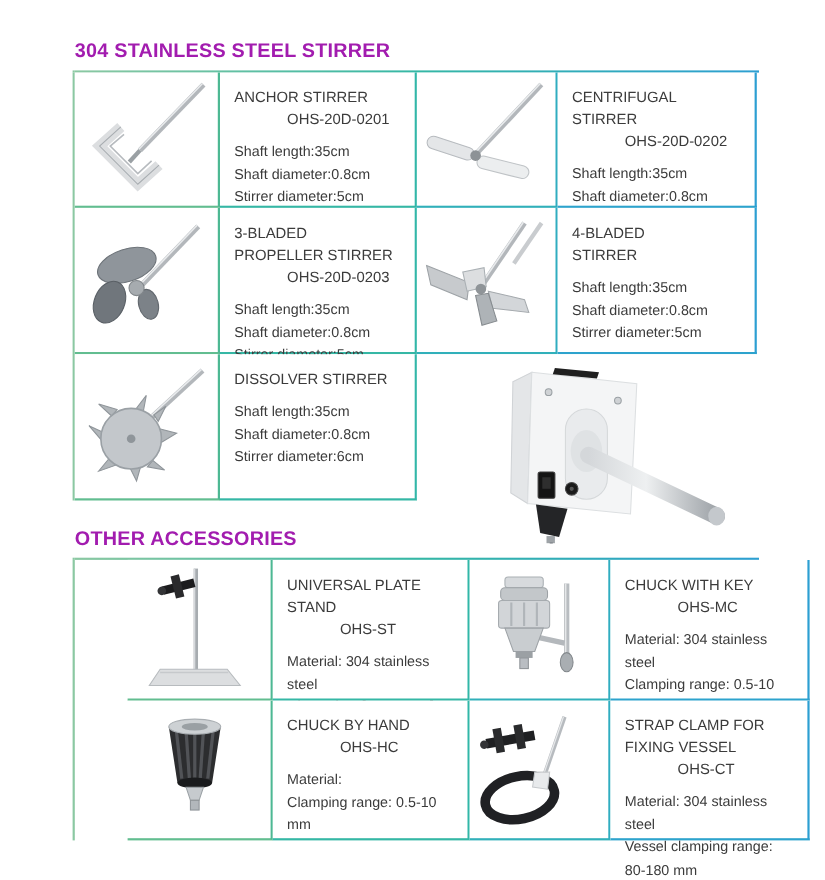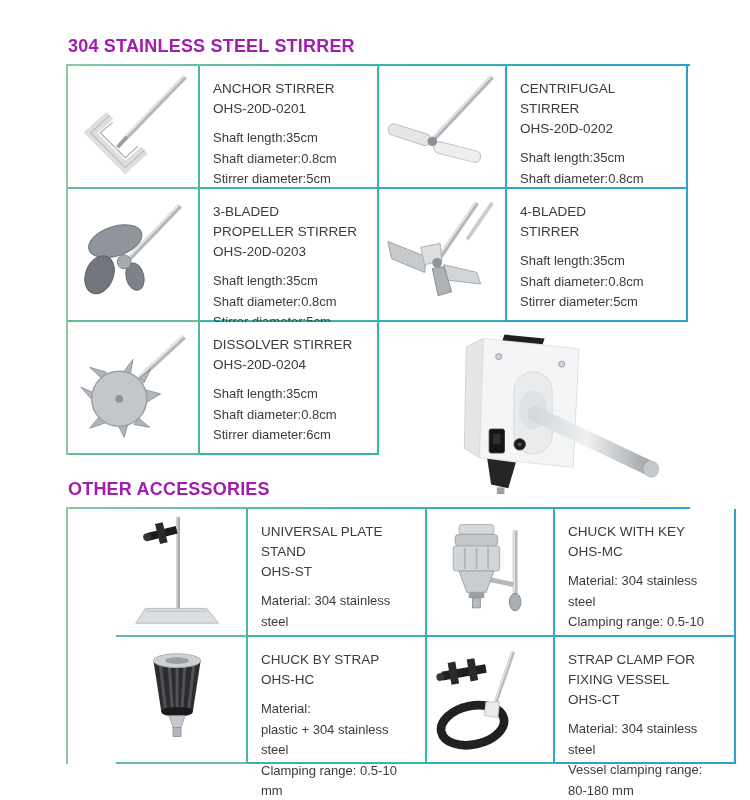--- a/index.html
+++ b/index.html
@@ -27,21 +27,21 @@
   .bc4 { border-right-color:#2d9fd2; border-bottom-color:#2da3cd; }
   .img-cell { display:flex; align-items:center; justify-content:center; overflow:hidden; }
   .txt-cell { padding:13px 12px 8px 13px; }
 
   .machine-cell { grid-column:span 2; border-right:none; border-bottom:none;
                   position:relative; overflow:visible; }
   .machine-cell svg { position:absolute; top:4px; left:12px; }
 
   .line { display:block; font-size:13.5px; line-height:20px; color:#3b3b3b; }
   .line:empty { display:none; }
-  .model { margin-top:0; }
+  .model { margin-top:0;margin-left:48px; }
   .specs { margin-top:9px; }
   .spec { display:flex; justify-content:flex-start; font-size:13px; line-height:20.5px; }
   .spec-label { white-space:nowrap; }
   .spec-value { white-space:nowrap; }
   .details { margin-top:9px; }
   .detail-line { display:block; font-size:13px; line-height:20.5px; }
   .detail-line:empty { display:none; }
 </style>
 </head>
 <body>
@@ -195,21 +195,20 @@
           <polygon points="47,96 53,108 57,94" fill="#b1b6ba" stroke="#8f959a" stroke-width="1"></polygon>
           <polygon points="68,89 79,98 63,95" fill="#b1b6ba" stroke="#8f959a" stroke-width="1"></polygon>
           <polygon points="69,47 80,39 73,53" fill="#b1b6ba" stroke="#8f959a" stroke-width="1"></polygon>
           <circle cx="48" cy="69" r="28" fill="#c3c7cb" stroke="#9aa0a5" stroke-width="1.5"></circle>
           <circle cx="48" cy="69" r="4" fill="#8f959a"></circle>
         </svg>
       </div>
       <div class="cell txt-cell bc2">
         <span class="line">DISSOLVER STIRRER</span>
 
-        <span class="line model">OHS-20D-0204</span>
         <div class="specs">
           <div class="spec">
             <span class="spec-label">Shaft length:</span>
             <span class="spec-value">35cm</span>
           </div>
           <div class="spec">
             <span class="spec-label">Shaft diameter:</span>
             <span class="spec-value">0.8cm</span>
           </div>
           <div class="spec">
@@ -316,26 +315,25 @@
           <line x1="66" y1="20" x2="63" y2="64" stroke="#515357" stroke-width="3"></line>
           <line x1="75" y1="20" x2="70" y2="64" stroke="#515357" stroke-width="3"></line>
           <ellipse cx="58" cy="16" rx="24" ry="7" fill="#cdd1d4" stroke="#a9aeb2" stroke-width="1"></ellipse>
           <ellipse cx="58" cy="16" rx="12" ry="3.5" fill="#9aa0a4"></ellipse>
           <ellipse cx="58" cy="68" rx="16" ry="5" fill="#1a1b1d"></ellipse>
           <polygon points="50,72 66,72 62,84 54,84" fill="#c6cace" stroke="#9aa0a4" stroke-width="1"></polygon>
           <rect x="54" y="84" width="8" height="9" fill="#b2b7bb" stroke="#8f9498" stroke-width="1"></rect>
         </svg>
       </div>
       <div class="cell txt-cell bc2">
-        <span class="line">CHUCK BY STRAP</span>
+        <span class="line">CHUCK BY HAND</span>
 
         <span class="line model">OHS-HC</span>
         <div class="details">
           <span class="detail-line">Material:</span>
-          <span class="detail-line">plastic + 304 stainless steel</span>
           <span class="detail-line">Clamping range: 0.5-10 mm</span>
         </div>
       </div>
 
       <div class="cell img-cell bc3">
         <svg width="120" height="112" viewBox="0 0 124 112">
           <line x1="86" y1="6" x2="66" y2="64" stroke="#b7bbbf" stroke-width="4"></line>
           <line x1="85" y1="6" x2="65" y2="64" stroke="#e6e8ea" stroke-width="1.2"></line>
           <g transform="rotate(-10 40 26)">
             <rect x="12" y="22" width="46" height="9" fill="#1f2022"></rect>

